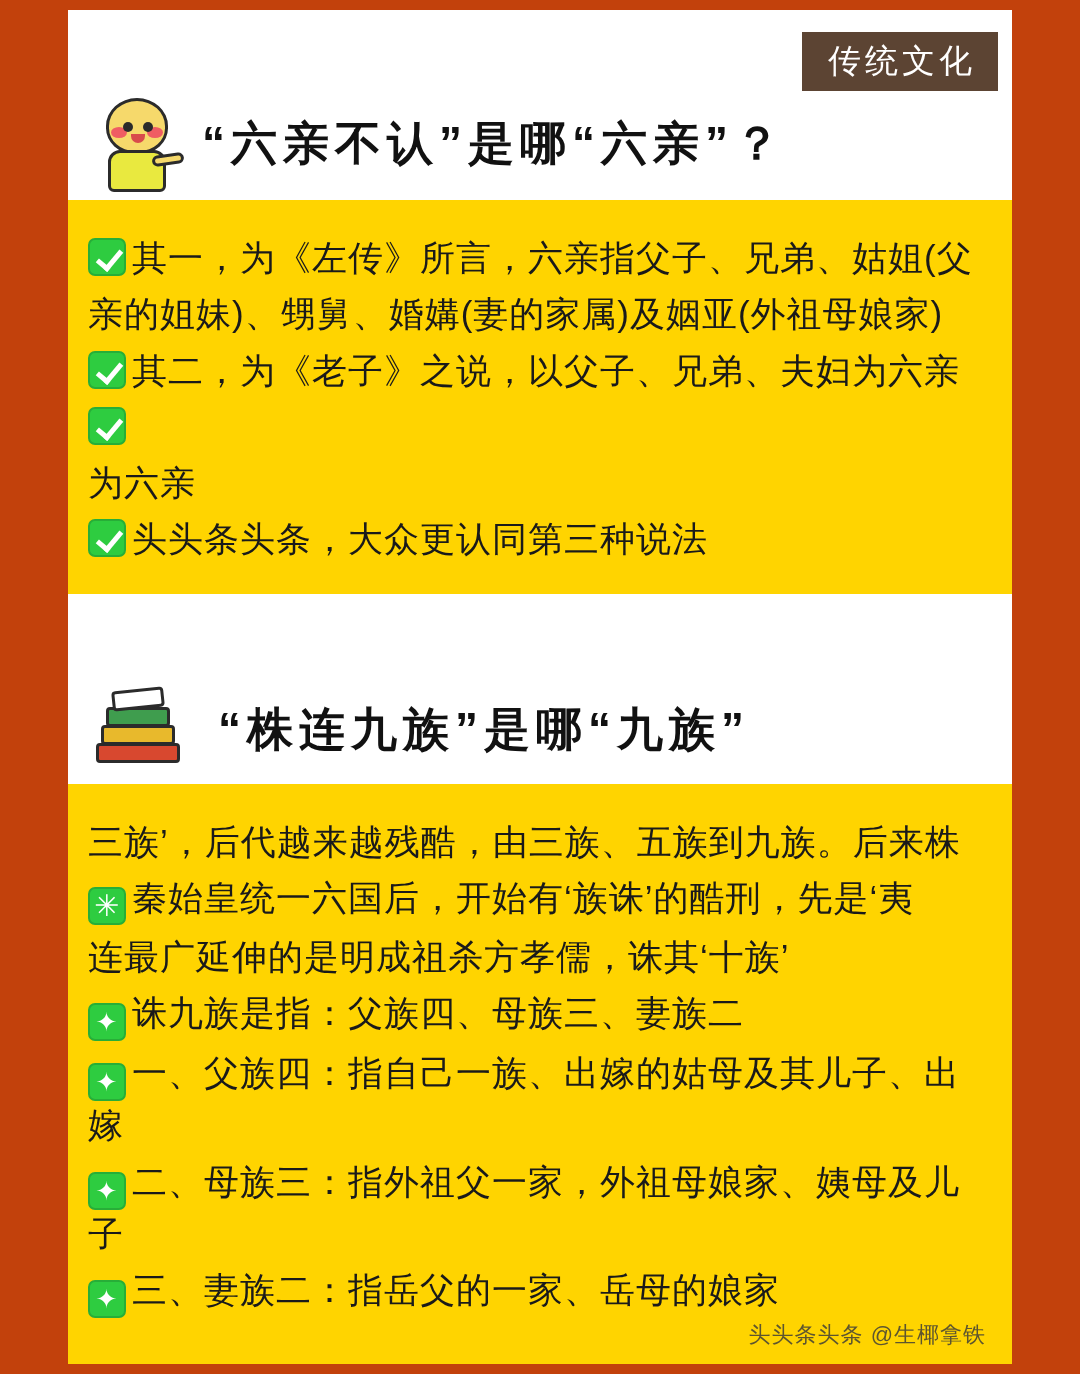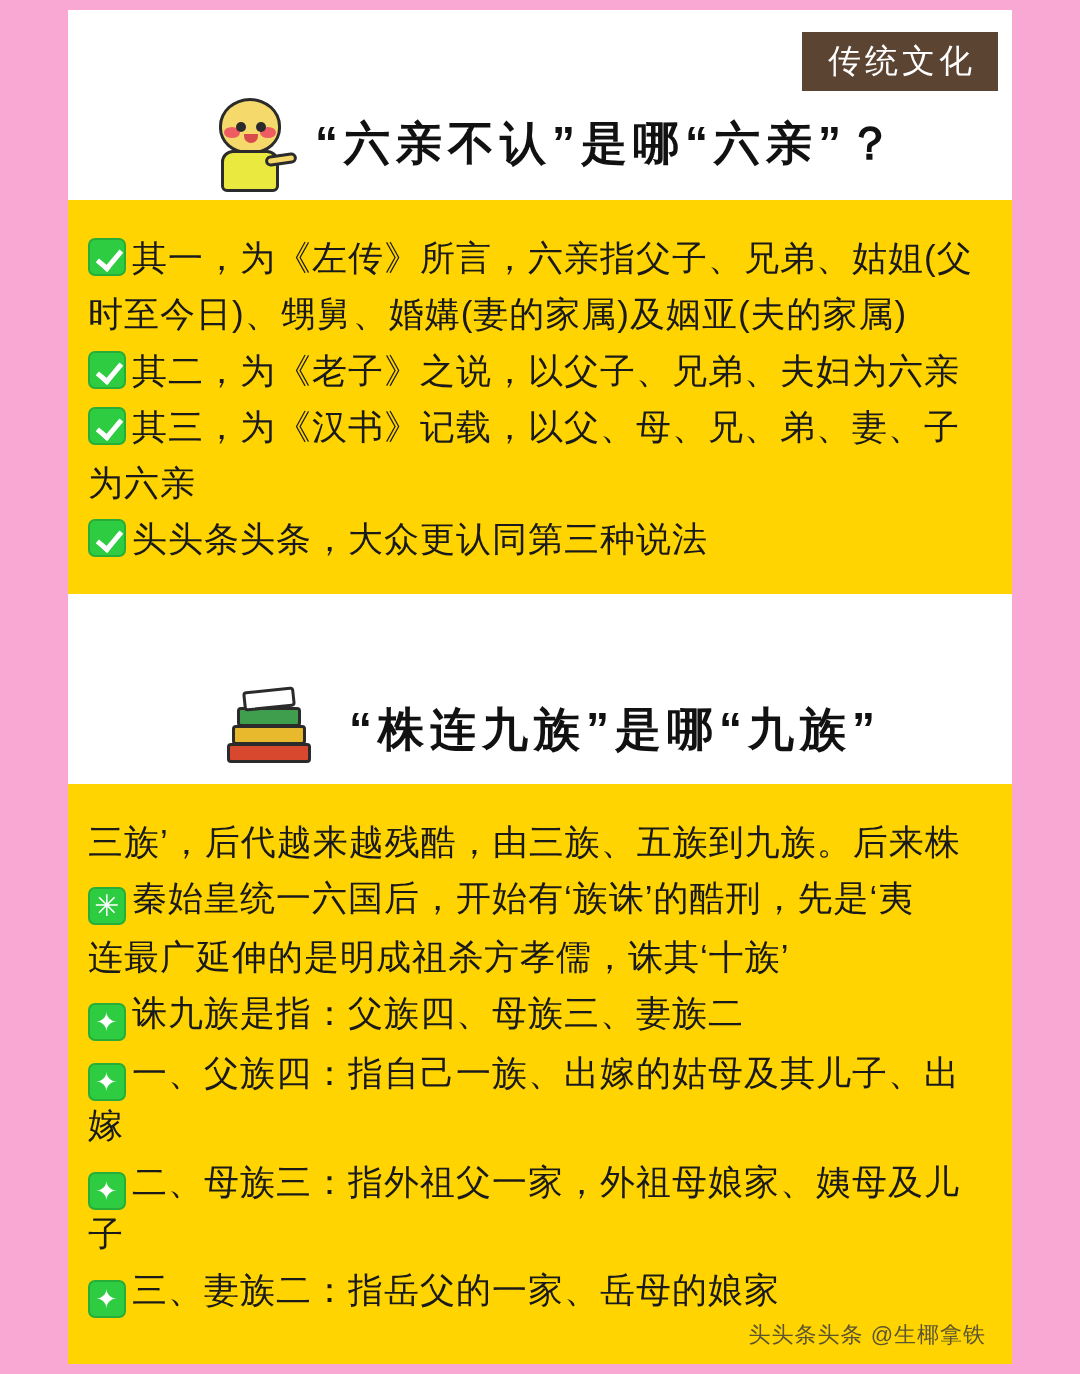--- a/index.html
+++ b/index.html
@@ -10,21 +10,21 @@
   body {
     width: 1080px;
     height: 1374px;
     font-family: "Liberation Sans", "DejaVu Sans", sans-serif;
     overflow: hidden;
   }
   .page {
     position: relative;
     width: 1080px;
     height: 1374px;
-    background: #f9a8d4;
+    background: #c2410c;
     box-sizing: border-box;
     padding-left: 48px;
   }
   .sheet {
     position: absolute;
     left: 68px;
     top: 10px;
     width: 944px;
     height: 1354px;
     background: #ffffff;
@@ -44,21 +44,20 @@
     line-height: 1;
     font-weight: 500;
   }
   
   .heading {
     position: relative;
     display: flex;
     align-items: center;
     padding-left: 22px;
     box-sizing: border-box;
-    justify-content: center;
   }
   .heading-1 { margin-top: 78px; height: 112px; }
   .heading-2 { margin-top: 82px; height: 108px; gap: 16px; }
   .heading-text {
     font-size: 46px;
     font-weight: bold;
     letter-spacing: 6px;
     color: #111111;
     margin-left: 16px;
     white-space: nowrap;
@@ -236,27 +235,27 @@
         <span class="arm"></span>
       </span>
       <span class="heading-text">“六亲不认”是哪“六亲”？</span>
     </div>
 
     <div class="yellow-block yb-1">
       <span class="line">
         <span class="bullet check"></span><span>其一，为《左传》所言，六亲指父子、兄弟、姑姐(父</span>
       </span>
       <span class="line cont">
-        <span>时至今日)、甥舅、婚媾(妻的家属)及姻亚(夫的家属)</span>
+        <span>亲的姐妹)、甥舅、婚媾(妻的家属)及姻亚(外祖母娘家)</span>
       </span>
       <span class="line">
         <span class="bullet check"></span><span>其二，为《老子》之说，以父子、兄弟、夫妇为六亲</span>
       </span>
       <span class="line">
-        <span class="bullet check"></span><span>其三，为《汉书》记载，以父、母、兄、弟、妻、子</span>
+        <span class="bullet check"></span>
       </span>
       <span class="line cont">
         <span>为六亲</span>
       </span>
       <span class="line">
         <span class="bullet check"></span><span>头头条头条，大众更认同第三种说法</span>
       </span>
     </div>
 
     <div class="heading heading-2">

